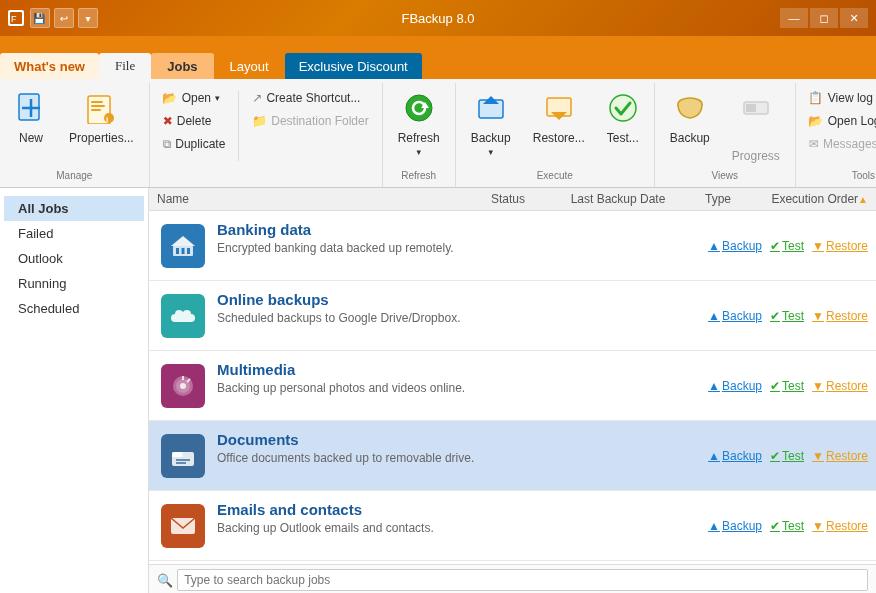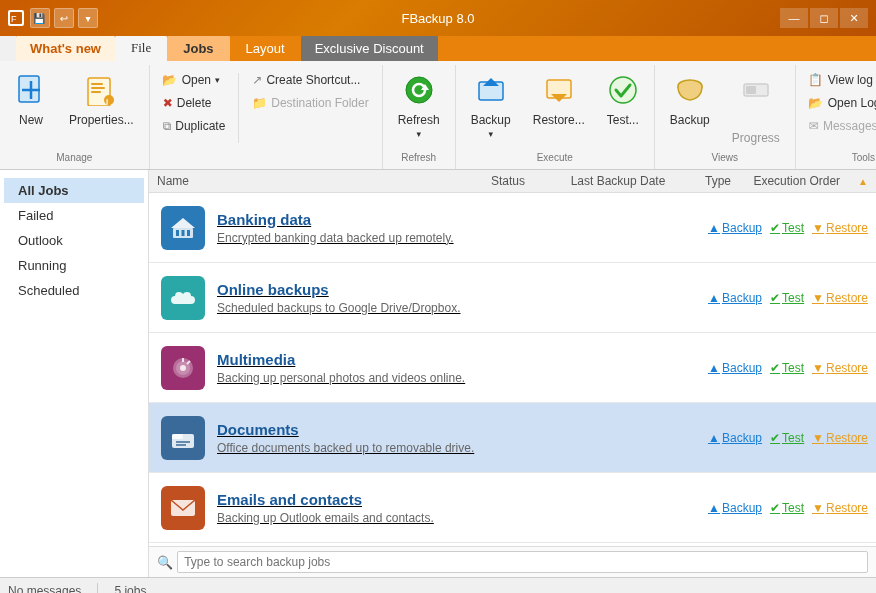--- a/index.html
+++ b/index.html
@@ -19,38 +19,37 @@
     .title-bar-icon { width: 16px; height: 16px; background: #fff; border-radius: 2px; display: flex; align-items: center; justify-content: center; }
     .title-bar-quick { display: flex; gap: 4px; }
     .title-bar-quick-btn { width: 20px; height: 20px; background: rgba(255,255,255,0.25); border: 1px solid rgba(255,255,255,0.3); border-radius: 2px; cursor: pointer; display: flex; align-items: center; justify-content: center; color: white; font-size: 10px; }
     .title-bar-center { position: absolute; left: 50%; transform: translateX(-50%); color: white; font-size: 13px; font-weight: 400; }
     .title-bar-controls { display: flex; gap: 2px; }
     .title-bar-ctrl { width: 28px; height: 20px; background: rgba(255,255,255,0.2); border: none; cursor: pointer; color: white; font-size: 11px; display: flex; align-items: center; justify-content: center; }
 
     
     .menu-tabs {
       background: #e8820a;
-      height: 25px;
+      height: 43px;
       display: flex;
       align-items: flex-end;
       padding-left: 0;
-      margin-left: 16px;
     }
     .menu-tab {
       padding: 5px 16px;
       cursor: pointer;
       font-size: 13px;
       color: white;
       height: 26px;
       display: flex;
       align-items: center;
       border-radius: 3px 3px 0 0;
     }
     .menu-tab.active { background: #f5f5f5; color: #333; font-family: Liberation Serif, serif; }
-    .menu-tab-special { background: #737373; padding: 5px 14px; height: 26px; display: flex; align-items: center; border-radius: 3px 3px 0 0; cursor: pointer; color: white; font-size: 13px; }
+    .menu-tab-special { background: #0369a1; padding: 5px 14px; height: 26px; display: flex; align-items: center; border-radius: 3px 3px 0 0; cursor: pointer; color: white; font-size: 13px; }
     .whats-new-tab { background: #fff3e0; color: #c85a00; padding: 5px 14px; height: 26px; display: flex; align-items: center; border-radius: 3px 3px 0 0; cursor: pointer; font-size: 13px; font-weight: 600; }
 
     
     .ribbon {
       background: #f5f5f5;
       border-bottom: 1px solid #ccc;
       display: flex;
       align-items: stretch;
       min-height: 90px;
       padding: 4px 0 0 0;
@@ -151,32 +150,30 @@
       background: #f0f0f0;
       border-bottom: 1px solid #ddd;
       font-size: 12px;
       color: #555;
       flex-shrink: 0;
     }
     .th-name { flex: 1; }
     .th-status { width: 80px; text-align: center; }
     .th-last-backup { width: 140px; text-align: center; }
     .th-type { width: 60px; text-align: center; }
-    .th-execution-order { width: 120px; text-align: right; display: flex; align-items: center; justify-content: flex-end; gap: 18px; }
+    .th-execution-order { width: 120px; text-align: right; display: flex; align-items: center; justify-content: flex-end; gap: 0; }
 
     
     .job-rows { flex: 1; overflow-y: auto; }
     .job-row {
       display: flex;
-      align-items: center;
       padding: 10px 8px;
       border-bottom: 1px solid #e8e8e8;
       min-height: 70px;
       cursor: pointer;
-      text-decoration: underline;
     }
     .job-row.selected { background: #cfe0f5; }
     .job-icon { width: 52px; flex-shrink: 0; display: flex; align-items: center; justify-content: center; }
     .job-info { flex: 1; padding: 0 8px; }
     .job-name { font-size: 15px; font-weight: 600; color: #1a5a9a; margin-bottom: 3px; }
     .job-desc { font-size: 12px; color: #666; }
     .job-actions { display: flex; align-items: center; gap: 8px; width: 220px; justify-content: flex-end; }
     .job-action-link { display: flex; align-items: center; gap: 2px; color: #1a7fd4; text-decoration: underline; font-size: 12px; cursor: pointer; }
     .job-action-link.restore { color: #e8a020; }
     .job-action-link.test { color: #2eaa2e; }

